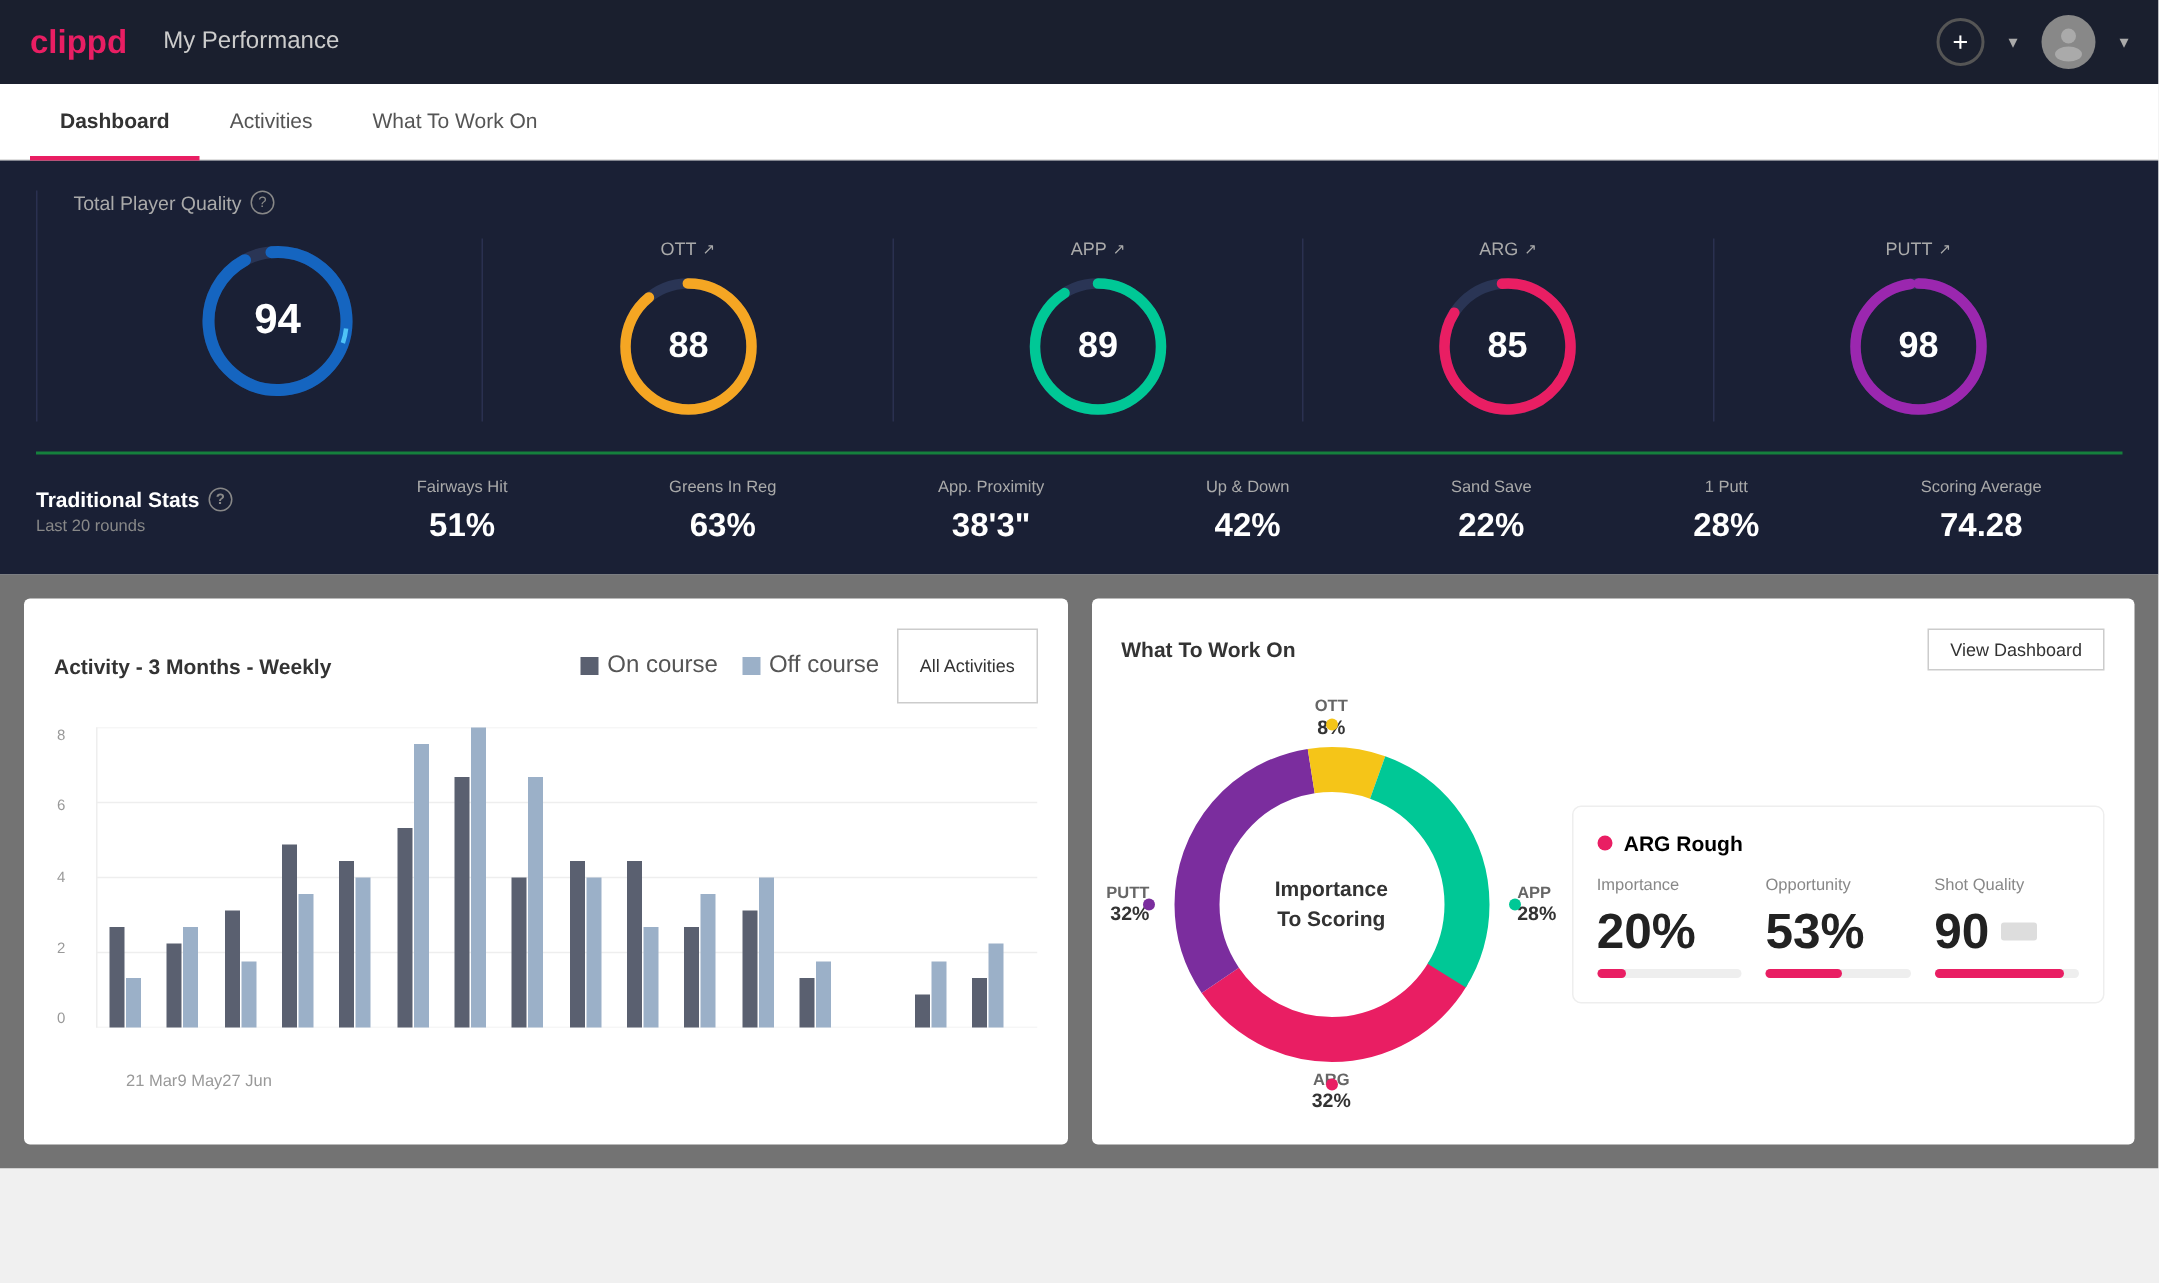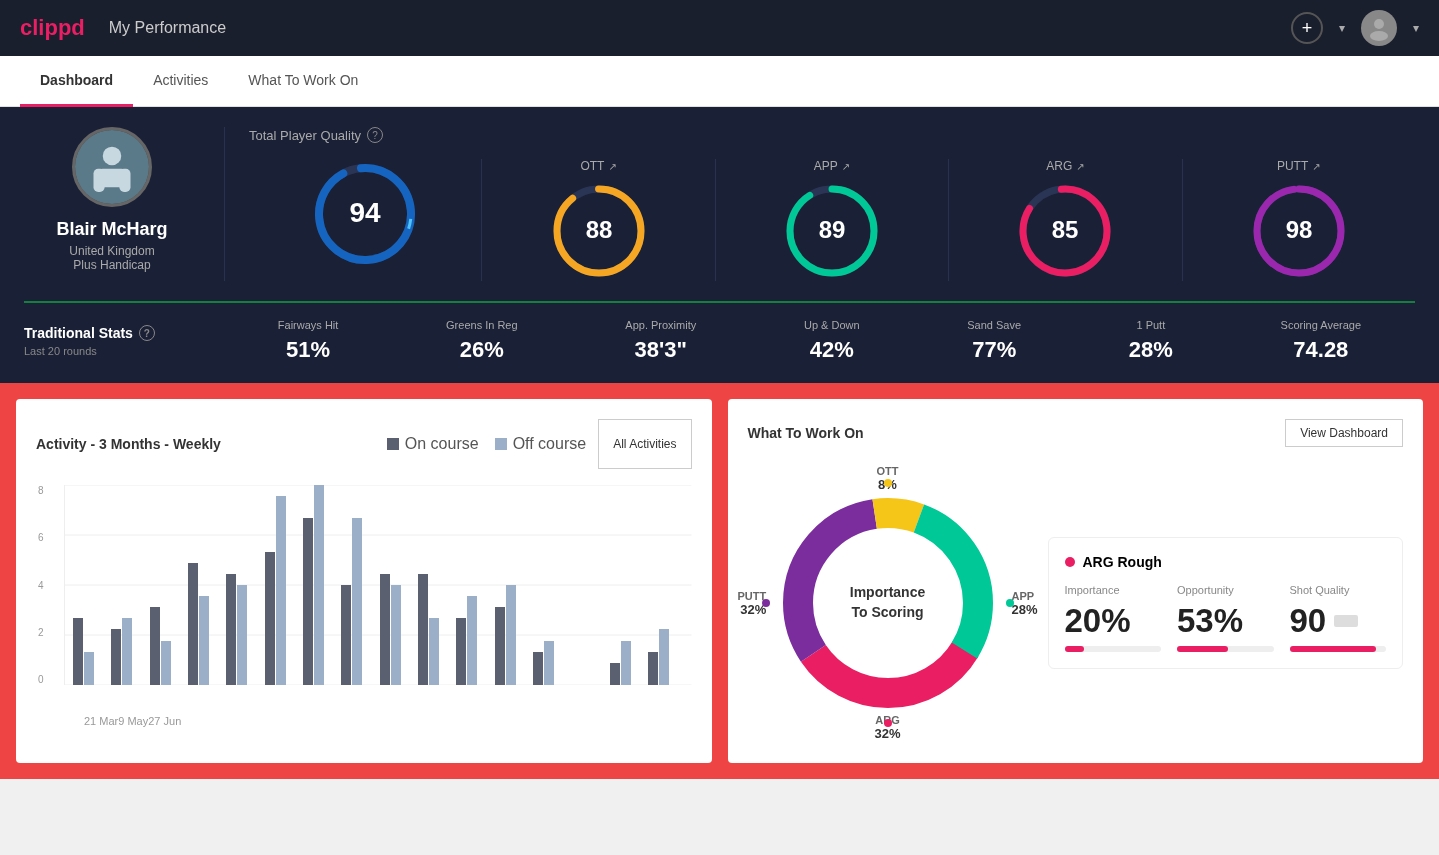--- a/index.html
+++ b/index.html
@@ -97,21 +97,21 @@
     .trad-stats { display: flex; align-items: center; padding-top: 16px; border-top: 2px solid #15803d; }
     .trad-label { width: 200px; }
     .trad-label-title { font-size: 14px; font-weight: 600; display: flex; align-items: center; gap: 6px; }
     .trad-label-sub { font-size: 11px; color: #888; margin-top: 4px; }
     .trad-stats-items { flex: 1; display: flex; justify-content: space-around; }
     .trad-item { text-align: center; }
     .trad-item-label { font-size: 11px; color: #aaa; margin-bottom: 6px; }
     .trad-item-value { font-size: 22px; font-weight: bold; color: white; }
 
     
-    .bottom-panels { display: flex; gap: 16px; padding: 16px; background: #ef4444; min-height: 350px; }
+    .bottom-panels { display: flex; gap: 16px; padding: 16px; background: #737373; min-height: 350px; }
     .panel { background: white; border-radius: 4px; padding: 20px; }
     .panel-left { flex: 1; }
     .panel-right { flex: 1; }
 
     .panel-header { display: flex; align-items: center; margin-bottom: 16px; }
     .panel-title { font-size: 14px; font-weight: 600; color: #333; flex: 1; }
     .legend { display: flex; gap: 16px; align-items: center; margin-right: 12px; }
     .legend-item { display: flex; align-items: center; gap: 6px; font-size: 16px; color: #555; }
     .legend-dot { width: 12px; height: 12px; }
     .all-activities-btn {
@@ -176,35 +176,20 @@
 
 <nav class="tabs">
   <div class="tab active">Dashboard</div>
   <div class="tab">Activities</div>
   <div class="tab">What To Work On</div>
 </nav>
 
 <section class="stats-banner">
   <div class="banner-top">
 
-    <div class="player-info">
-      <div class="player-avatar">
-        <svg width="80" height="80" viewBox="0 0 80 80">
-          <circle cx="40" cy="40" r="40" fill="#5a7a8a"></circle>
-
-          <circle cx="40" cy="28" r="10" fill="#c8d8e0"></circle>
-          <rect x="25" y="42" width="30" height="20" rx="5" fill="#c8d8e0"></rect>
-          <rect x="20" y="42" width="12" height="25" rx="5" fill="#c8d8e0"></rect>
-          <rect x="48" y="42" width="12" height="25" rx="5" fill="#c8d8e0"></rect>
-        </svg>
-      </div>
-      <div class="player-name">Blair McHarg</div>
-      <div class="player-country">United Kingdom</div>
-      <div class="player-handicap">Plus Handicap</div>
-    </div>
 
     <div class="quality-section">
       <div class="quality-title">
         <span>Total Player Quality</span>
         <span class="info-circle">?</span>
       </div>
       <div class="quality-circles">
 
         <div class="circle-item">
           <div class="circle-svg">
@@ -277,33 +262,33 @@
       </div>
       <div class="trad-label-sub">Last 20 rounds</div>
     </div>
     <div class="trad-stats-items">
       <div class="trad-item">
         <div class="trad-item-label">Fairways Hit</div>
         <div class="trad-item-value">51%</div>
       </div>
       <div class="trad-item">
         <div class="trad-item-label">Greens In Reg</div>
-        <div class="trad-item-value">26%</div>
+        <div class="trad-item-value">63%</div>
       </div>
       <div class="trad-item">
         <div class="trad-item-label">App. Proximity</div>
         <div class="trad-item-value">38'3"</div>
       </div>
       <div class="trad-item">
         <div class="trad-item-label">Up &amp; Down</div>
         <div class="trad-item-value">42%</div>
       </div>
       <div class="trad-item">
         <div class="trad-item-label">Sand Save</div>
-        <div class="trad-item-value">77%</div>
+        <div class="trad-item-value">22%</div>
       </div>
       <div class="trad-item">
         <div class="trad-item-label">1 Putt</div>
         <div class="trad-item-value">28%</div>
       </div>
       <div class="trad-item">
         <div class="trad-item-label">Scoring Average</div>
         <div class="trad-item-value">74.28</div>
       </div>
     </div>

